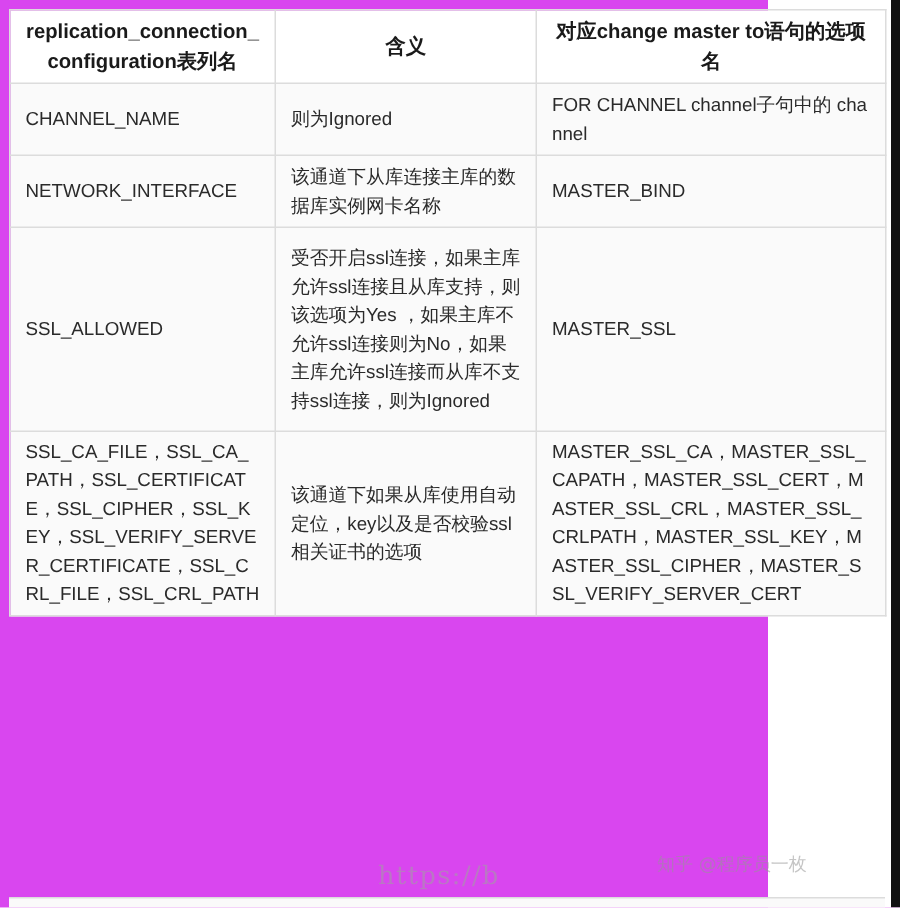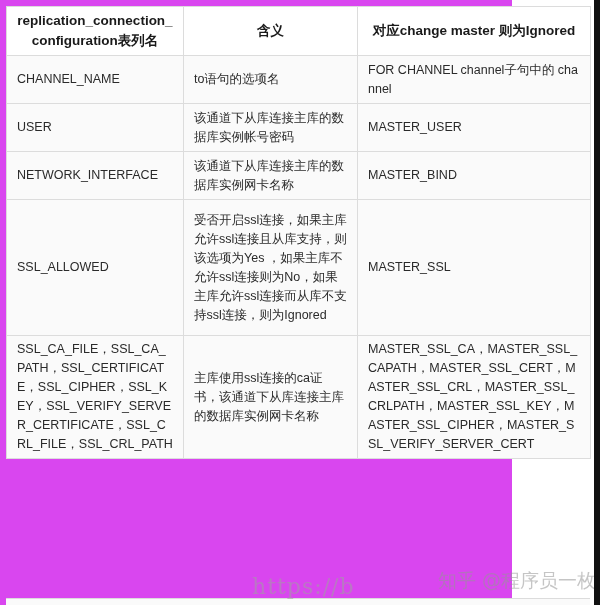--- a/index.html
+++ b/index.html
@@ -67,26 +67,26 @@
     col.c3 { width: 233px; }
     tr.r-h { height: 46px; }
     tr.r-2 { height: 48px; }
     tr.r-std { height: 48px; }
     tr.r-ssl { height: 136px; }
     tr.r-files { height: 120px; }
     .watermark {
       position: absolute;
       font-family: "DejaVu Serif", serif;
       color: rgba(160,160,160,0.55);
-      font-size: 22px;
+      font-size: 17px;
       white-space: nowrap;
       pointer-events: none;
     }
     .wm-url { left: 252px; top: 574px; letter-spacing: 1px; }
-    .wm-zhihu { left: 438px; top: 568px; font-family: "DejaVu Sans", sans-serif; font-size: 19px; color: rgba(150,150,150,0.55); }
+    .wm-zhihu { left: 438px; top: 568px; font-family: "DejaVu Sans", sans-serif; font-size: 12px; color: rgba(150,150,150,0.55); }
     .bottom-strip {
       position: absolute;
       left: 6px;
       top: 598px;
       width: 584px;
       height: 7px;
       border-top: 1px solid #dcdcdc;
       background: #fafafa;
     }
   </style>
@@ -97,47 +97,42 @@
   <table class="doc-table">
     <colgroup>
       <col class="c1">
         <col class="c2">
         <col class="c3">
     </colgroup>
     <thead>
       <tr class="r-h">
         <th>replication_connection_configuration表列名</th>
         <th>含义</th>
-        <th>对应change master 则为Ignored</th>
+        <th>对应change master to语句的选项名</th>
       </tr>
     </thead>
     <tbody>
       <tr class="r-2">
         <td>CHANNEL_NAME</td>
-        <td>to语句的选项名</td>
+        <td>则为Ignored</td>
         <td>FOR CHANNEL channel子句中的 channel</td>
-      </tr>
-      <tr class="r-std">
-        <td>USER</td>
-        <td>该通道下从库连接主库的数据库实例帐号密码</td>
-        <td>MASTER_USER</td>
       </tr>
       <tr class="r-std">
         <td>NETWORK_INTERFACE</td>
         <td>该通道下从库连接主库的数据库实例网卡名称</td>
         <td>MASTER_BIND</td>
       </tr>
       <tr class="r-ssl">
         <td>SSL_ALLOWED</td>
         <td>受否开启ssl连接，如果主库允许ssl连接且从库支持，则该选项为Yes ，如果主库不允许ssl连接则为No，如果主库允许ssl连接而从库不支持ssl连接，则为Ignored</td>
         <td>MASTER_SSL</td>
       </tr>
       <tr class="r-files">
         <td>SSL_CA_FILE，SSL_CA_PATH，SSL_CERTIFICATE，SSL_CIPHER，SSL_KEY，SSL_VERIFY_SERVER_CERTIFICATE，SSL_CRL_FILE，SSL_CRL_PATH</td>
-        <td>主库使用ssl连接的ca证书，该通道下从库连接主库的数据库实例网卡名称</td>
+        <td>该通道下如果从库使用自动定位，key以及是否校验ssl相关证书的选项</td>
         <td>MASTER_SSL_CA，MASTER_SSL_CAPATH，MASTER_SSL_CERT，MASTER_SSL_CRL，MASTER_SSL_CRLPATH，MASTER_SSL_KEY，MASTER_SSL_CIPHER，MASTER_SSL_VERIFY_SERVER_CERT</td>
       </tr>
     </tbody>
   </table>
   <div class="bottom-strip"></div>
 </div>
 
 <div class="watermark wm-url">https://b</div>
 <div class="watermark wm-zhihu">知乎 @程序员一枚</div>
 

